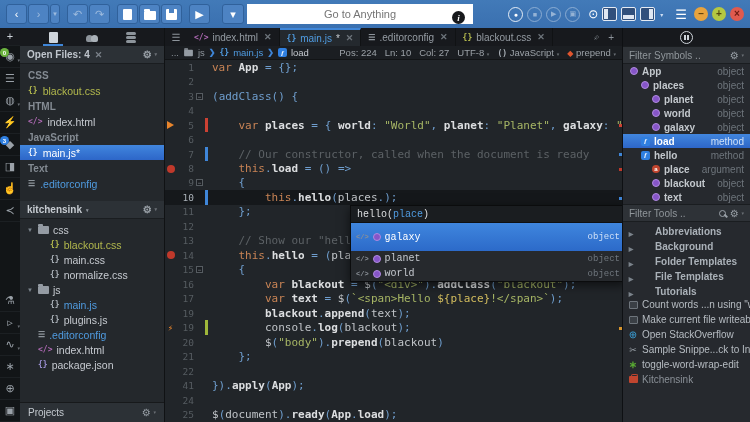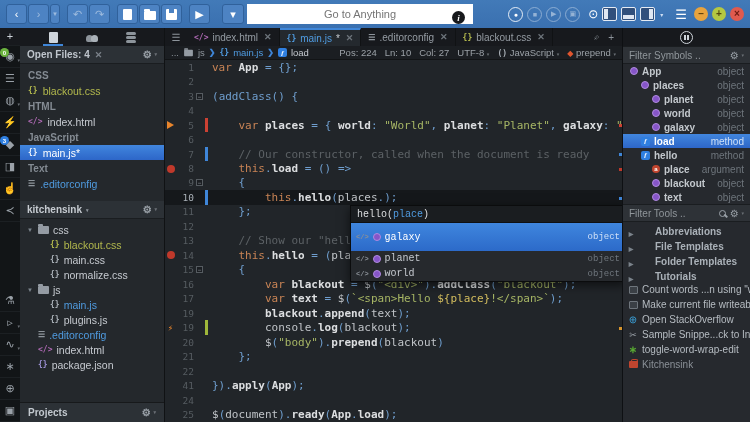--- a/index.html
+++ b/index.html
@@ -83,21 +83,21 @@
   .t-css{color:#b2b84d}.t-open{color:#4f9be0}
   #projhead{margin-top:8px}
   #projhead .pname{font-weight:bold;color:#c6cbd1}
   #projhead .pdd{font-size:5px;color:#8d949b;margin-left:4px}
   #tree{padding:3px 0}
   .trow{height:15px;display:flex;align-items:center;gap:4px;font-size:10.5px}
   .chev{width:8px;font-size:6px;color:#7b838b;text-align:center}
   .fold-ic{width:11px;height:8px;background:#949ba3;border-radius:1px;position:relative}
   .fold-ic:before{content:"";position:absolute;top:-2px;left:0;width:5px;height:2px;background:#949ba3;border-radius:1px 1px 0 0}
   #proj-footer{margin-top:auto;height:20px;flex:0 0 20px;background:#2c3136;border-top:1px solid #17191b;
-    display:flex;align-items:center;padding:0 8px;font-weight:bold;color:#c3c9cf}
+    display:flex;align-items:center;padding:0 8px;font-weight:normal;color:#c3c9cf}
 
   
   #editor{flex:1;display:flex;flex-direction:column;min-width:0;background:#212529;position:relative}
   #tabstrip{height:18px;flex:0 0 18px;background:#17191d;display:flex;align-items:stretch}
   #tablist-btn{width:22px;display:flex;align-items:center;justify-content:center;color:#8d949b;font-size:10px}
   .etab{display:flex;align-items:center;gap:4px;padding:0 7px;color:#959ca3;border-right:1px solid #101214;position:relative}
   .etab.active{background:#24292e;color:#4f9be0;border-top:2px solid #3f86d8}
   .etab .close{color:#6e757c;font-size:9px;font-weight:bold;margin-left:2px}
   .etab .mod{color:#c6cad0}
   #tab-extra{margin-left:auto;display:flex;align-items:center;gap:8px;padding:0 8px;color:#8d949b}
@@ -581,25 +581,29 @@
         <span class="mag"></span>
         <span class="gear">⚙ <i>▾</i></span>
       </div>
       <div id="toolbox">
           <div class="tfolder">
             <span class="chev">▶</span>
             <span>Abbreviations</span>
           </div>
           <div class="tfolder">
             <span class="chev">▶</span>
-            <span>File Templates</span>
+            <span>Background</span>
           </div>
           <div class="tfolder">
             <span class="chev">▶</span>
             <span>Folder Templates</span>
+          </div>
+          <div class="tfolder">
+            <span class="chev">▶</span>
+            <span>File Templates</span>
           </div>
           <div class="tfolder">
             <span class="chev">▶</span>
             <span>Tutorials</span>
           </div>
           <div class="titem">
             <span class="ti">
               <span class="ti-console"></span>
             </span>
             <span>Count words ...n using "wc"</span>

